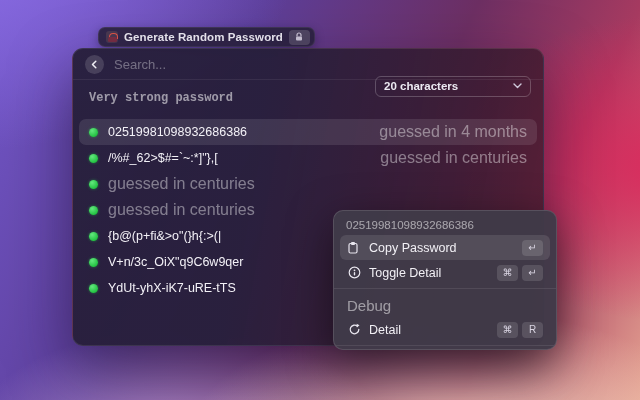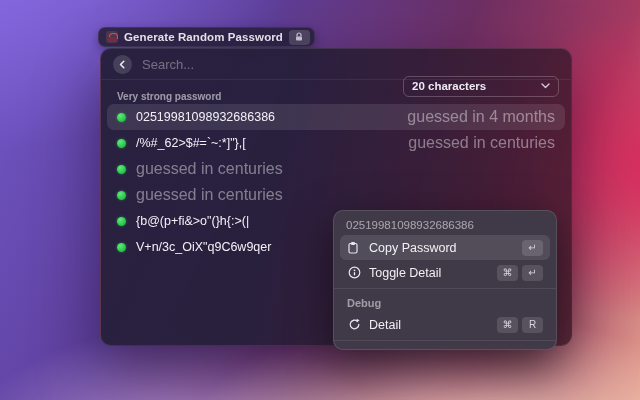--- a/index.html
+++ b/index.html
@@ -19,34 +19,34 @@
     border-radius:7px; box-shadow:0 3px 10px rgba(20,10,40,.35);margin-left:16px; }
   .tag-icon { width:12px; height:12px; border-radius:3px; background:#4a3a52; position:relative; flex:0 0 auto; }
   .tag-icon:before { content:""; position:absolute; left:2.5px; top:1.5px; width:7px; height:5px;
     border:1.5px solid #e05548; border-bottom:none; border-radius:4px 4px 0 0; }
   .tag-icon:after { content:""; position:absolute; left:1.5px; top:5.5px; width:9px; height:5.5px;
     background:#7a2f44; border-radius:1.5px; }
   .tag-label { font-size:11.5px; font-weight:700; color:#f0eef6; letter-spacing:.1px; white-space:nowrap; }
   .tag-key { width:21px; height:15px; border-radius:4px; background:rgba(255,255,255,.16);
     display:flex; align-items:center; justify-content:center; }
   
-  .window { position:absolute; left:100px; top:48px; width:472px; height:298px; border-radius:11px;
+  .window { position:absolute; left:72px; top:48px; width:472px; height:298px; border-radius:11px;
     background:linear-gradient(100deg, rgba(39,31,59,.96) 38%, rgba(60,27,50,.90) 82%, rgba(76,29,49,.88) 100%);
     border:1px solid rgba(255,255,255,.09); box-shadow:0 24px 60px rgba(25,12,45,.5); overflow:hidden; }
   .win-header { height:31px; display:flex; align-items:center; padding:0 12px; gap:10px;
     border-bottom:1px solid rgba(255,255,255,.07); }
   .back-btn { width:19px; height:19px; border-radius:50%; background:rgba(255,255,255,.14);
     display:flex; align-items:center; justify-content:center; flex:0 0 auto; cursor:pointer; }
   .search-input { flex:1; background:transparent; border:none; outline:none; font-size:13px;
     color:#fff; font-family:"Liberation Sans", sans-serif; }
   .search-input::placeholder { color:rgba(255,255,255,.35); }
   .dropdown { height:21px; min-width:156px; border:1px solid rgba(255,255,255,.22); border-radius:6px;
     padding:0 8px; display:flex; align-items:center; justify-content:space-between; gap:8px; cursor:pointer;margin-top:44px; }
   .dropdown-value { font-size:11.5px; font-weight:600; color:#ece9f2; white-space:nowrap; }
-  .section-label { margin:11px 16px 2px; font-size:10px; font-weight:700; color:rgba(255,255,255,.55); }
+  .section-label { margin:11px 16px 14px; font-size:12px; font-weight:700; color:rgba(255,255,255,.55);font-family:Liberation Mono, monospace; }
   .rows { padding:0 6px; }
   .row { height:26px; display:flex; align-items:center; gap:10px; padding:0 10px; border-radius:7px; }
   .row.selected { background:rgba(255,255,255,.10); }
   .dot { width:9px; height:9px; border-radius:50%; flex:0 0 auto;
     background:radial-gradient(circle at 35% 30%, #63e87e 0%, #23c242 70%, #189a33 100%);
     box-shadow:0 0 3px rgba(40,210,80,.5); }
   .pw { flex:1; font-size:12.5px; color:#f3f1f7; white-space:pre; overflow:hidden; }
   .strength { font-size:16px; color:rgba(255,255,255,.42); white-space:nowrap; }
   
   .menu { position:absolute; left:333px; top:210px; width:224px; height:140px; border-radius:10px;
@@ -54,21 +54,21 @@
     box-shadow:0 14px 44px rgba(0,0,0,.5); overflow:hidden; padding:2px 6px 0; }
   .menu-title { font-size:11.5px; color:rgba(255,255,255,.55); padding:6px 6px 4px; white-space:nowrap; }
   .menu-item { height:25px; border-radius:6px; display:flex; align-items:center; gap:8px; padding:0 7px; cursor:pointer; }
   .menu-item.selected { background:rgba(255,255,255,.10); }
   .mi-icon { width:14px; display:flex; align-items:center; justify-content:center; flex:0 0 auto; }
   .mi-label { flex:1; font-size:12.5px; color:#f2f0f5; white-space:nowrap; }
   .keys { display:flex; gap:4px; }
   .key { min-width:21px; height:16px; padding:0 4px; border-radius:4px; background:rgba(255,255,255,.13);
     font-size:10px; color:#d9d4e2; display:flex; align-items:center; justify-content:center; }
   .menu-divider { height:1px; background:rgba(255,255,255,.09); margin:3px -6px; }
-  .menu-section { font-size:11px; color:rgba(255,255,255,.5); padding:5px 7px 3px;font-weight:bold; }
+  .menu-section { font-size:15px; color:rgba(255,255,255,.5); padding:5px 7px 3px; }
   .menu-search { display:block; width:calc(100% + 12px); margin:3px -6px 0; border:none; outline:none;
     border-top:1px solid rgba(255,255,255,.09); background:transparent; padding:7px 13px;
     font-size:12px; color:#fff; font-family:"Liberation Sans", sans-serif; }
   .menu-search::placeholder { color:rgba(255,255,255,.35); }
   svg { display:block; }
 </style>
 </head>
 <body>
 
 <div class="stage">
@@ -125,20 +125,25 @@
       <div class="row">
         <span class="dot"></span>
         <span class="pw">{b@(p+fi&amp;&gt;o"(}h{:&gt;(|</span>
         <span class="strength"></span>
       </div>
       <div class="row">
         <span class="dot"></span>
         <span class="pw">V+n/3c_OiX"q9C6w9qer</span>
         <span class="strength"></span>
       </div>
+      <div class="row">
+        <span class="dot"></span>
+        <span class="pw">YdUt-yhX-iK7-uRE-tTS</span>
+        <span class="strength"></span>
+      </div>
     </div>
   </div>
 
   <div class="menu">
     <div class="menu-title">02519981098932686386</div>
 
     <div class="menu-item selected">
       <span class="mi-icon">
         <svg width="12" height="13" viewBox="0 0 12 13">
             <rect x="1" y="2.5" width="8" height="9.5" rx="1.5" fill="none" stroke="#e8e5ee" stroke-width="1.2"></rect>

